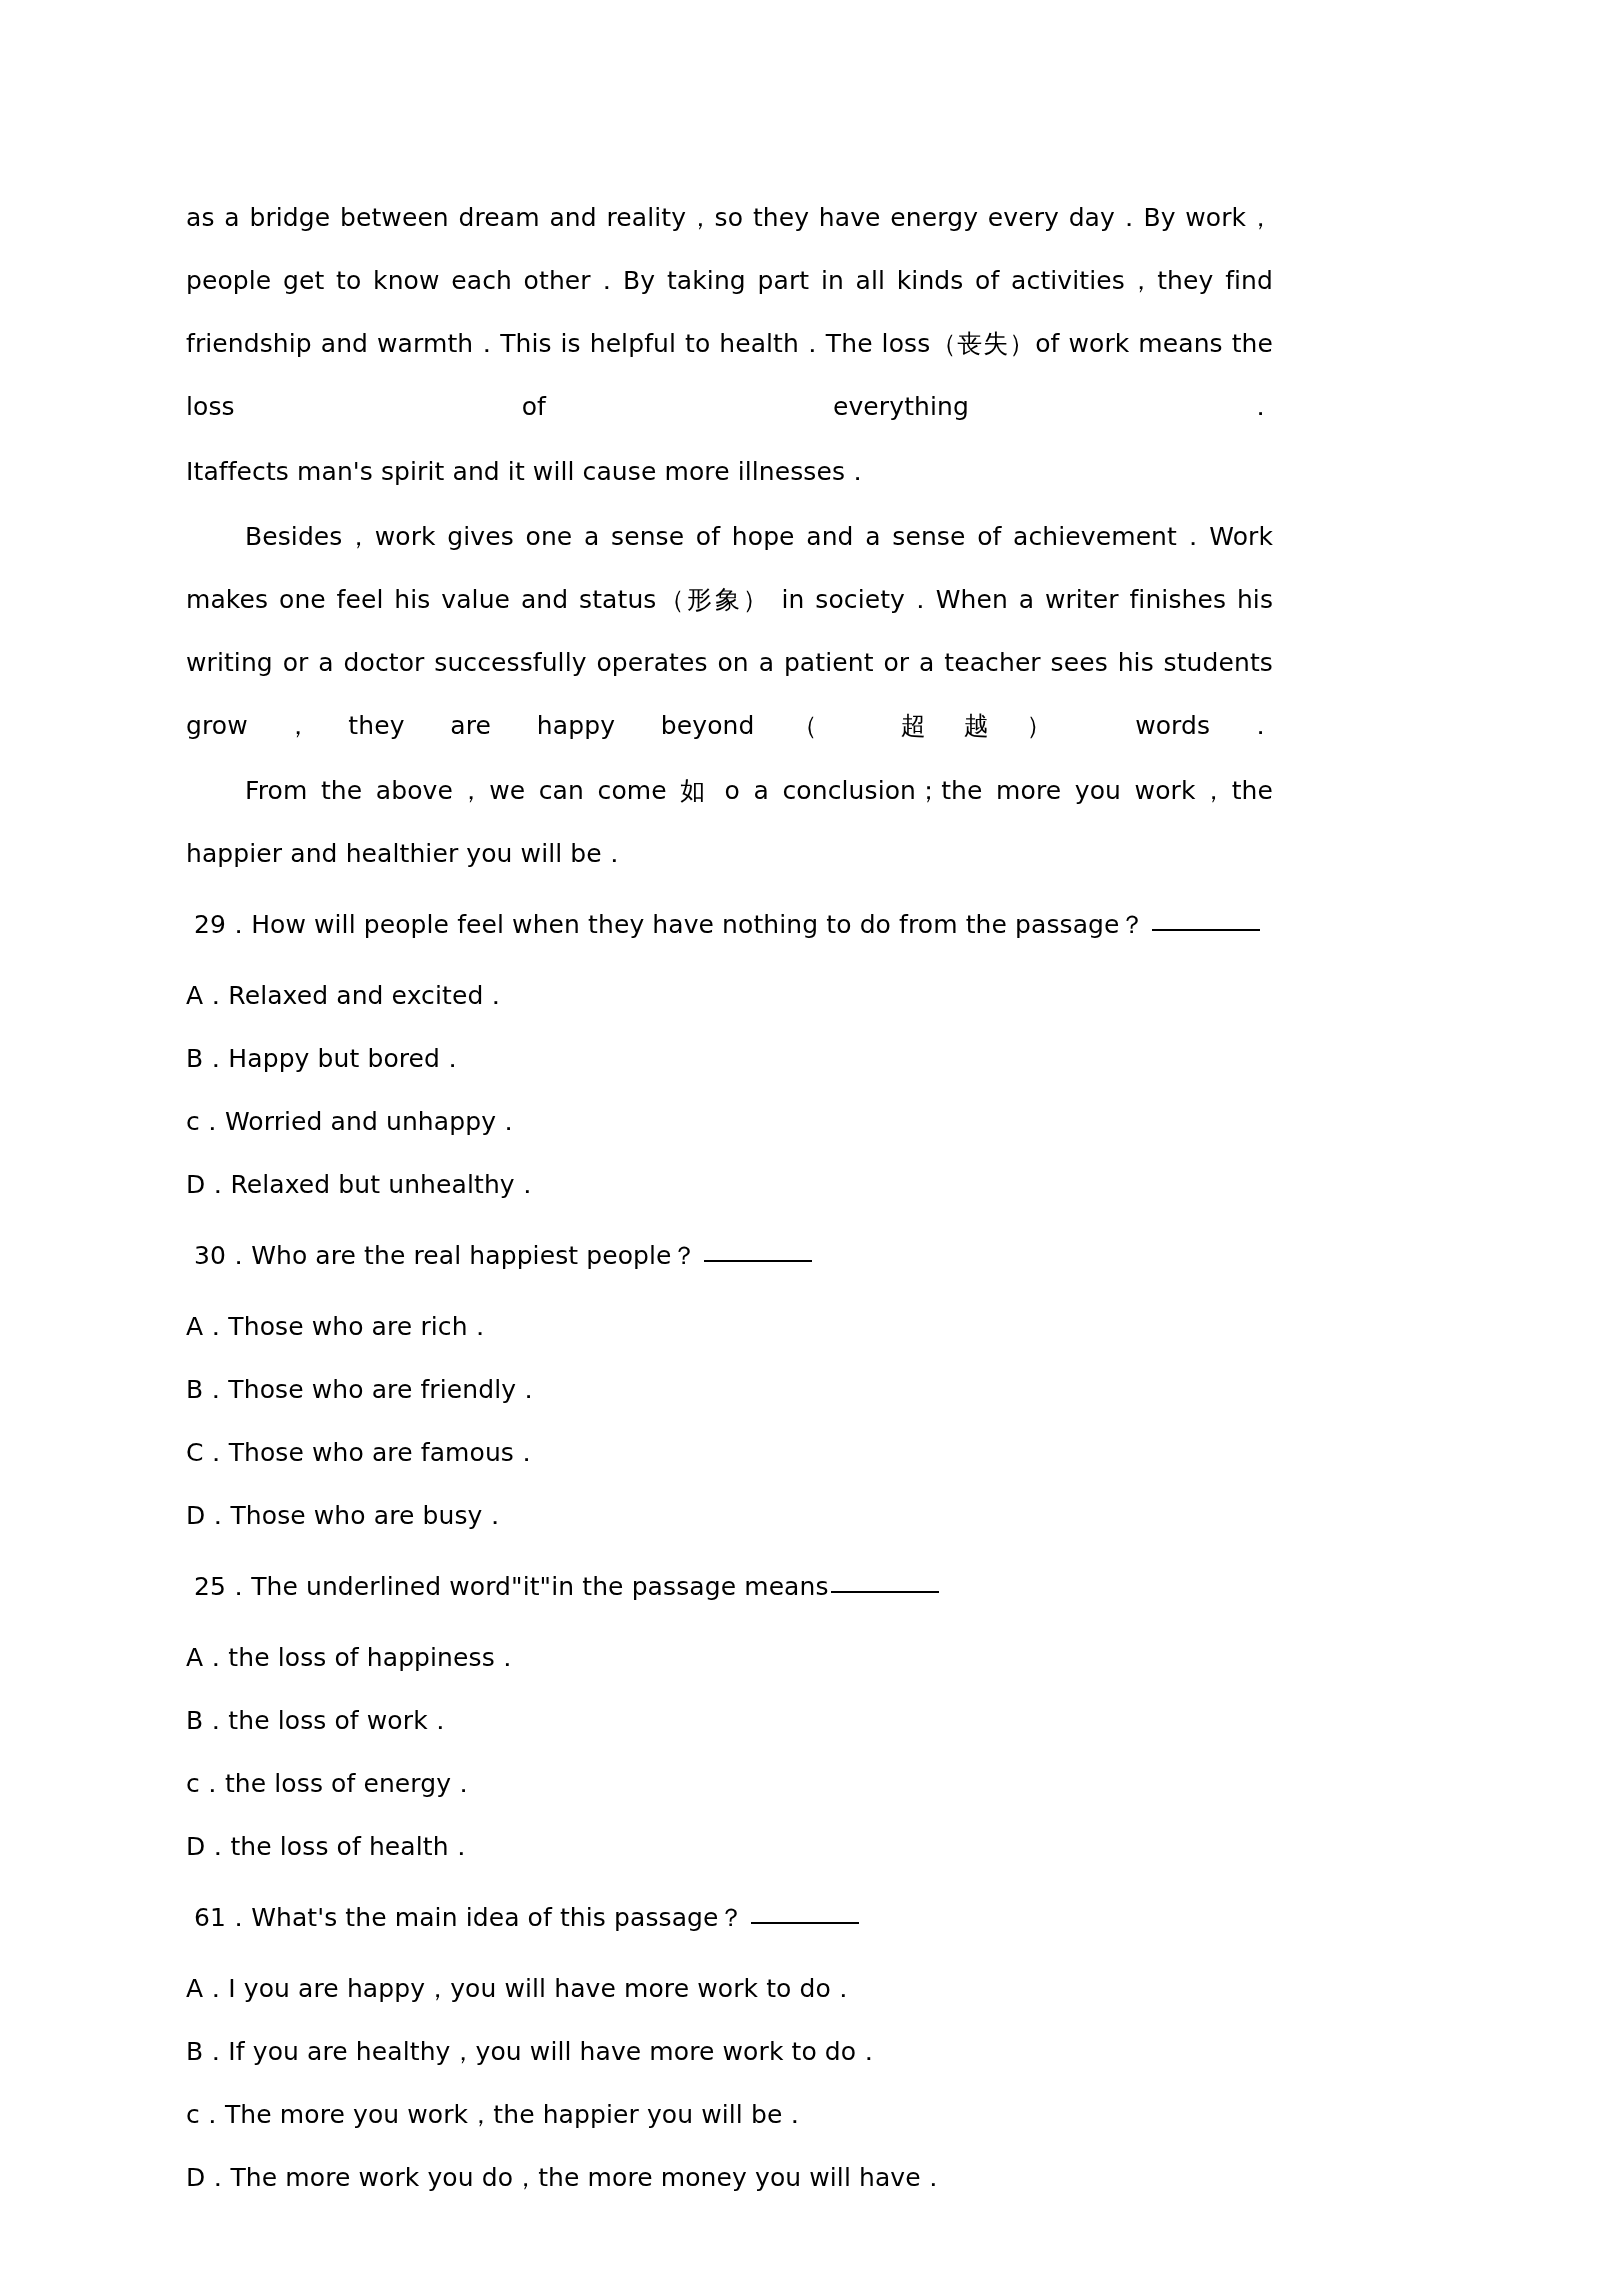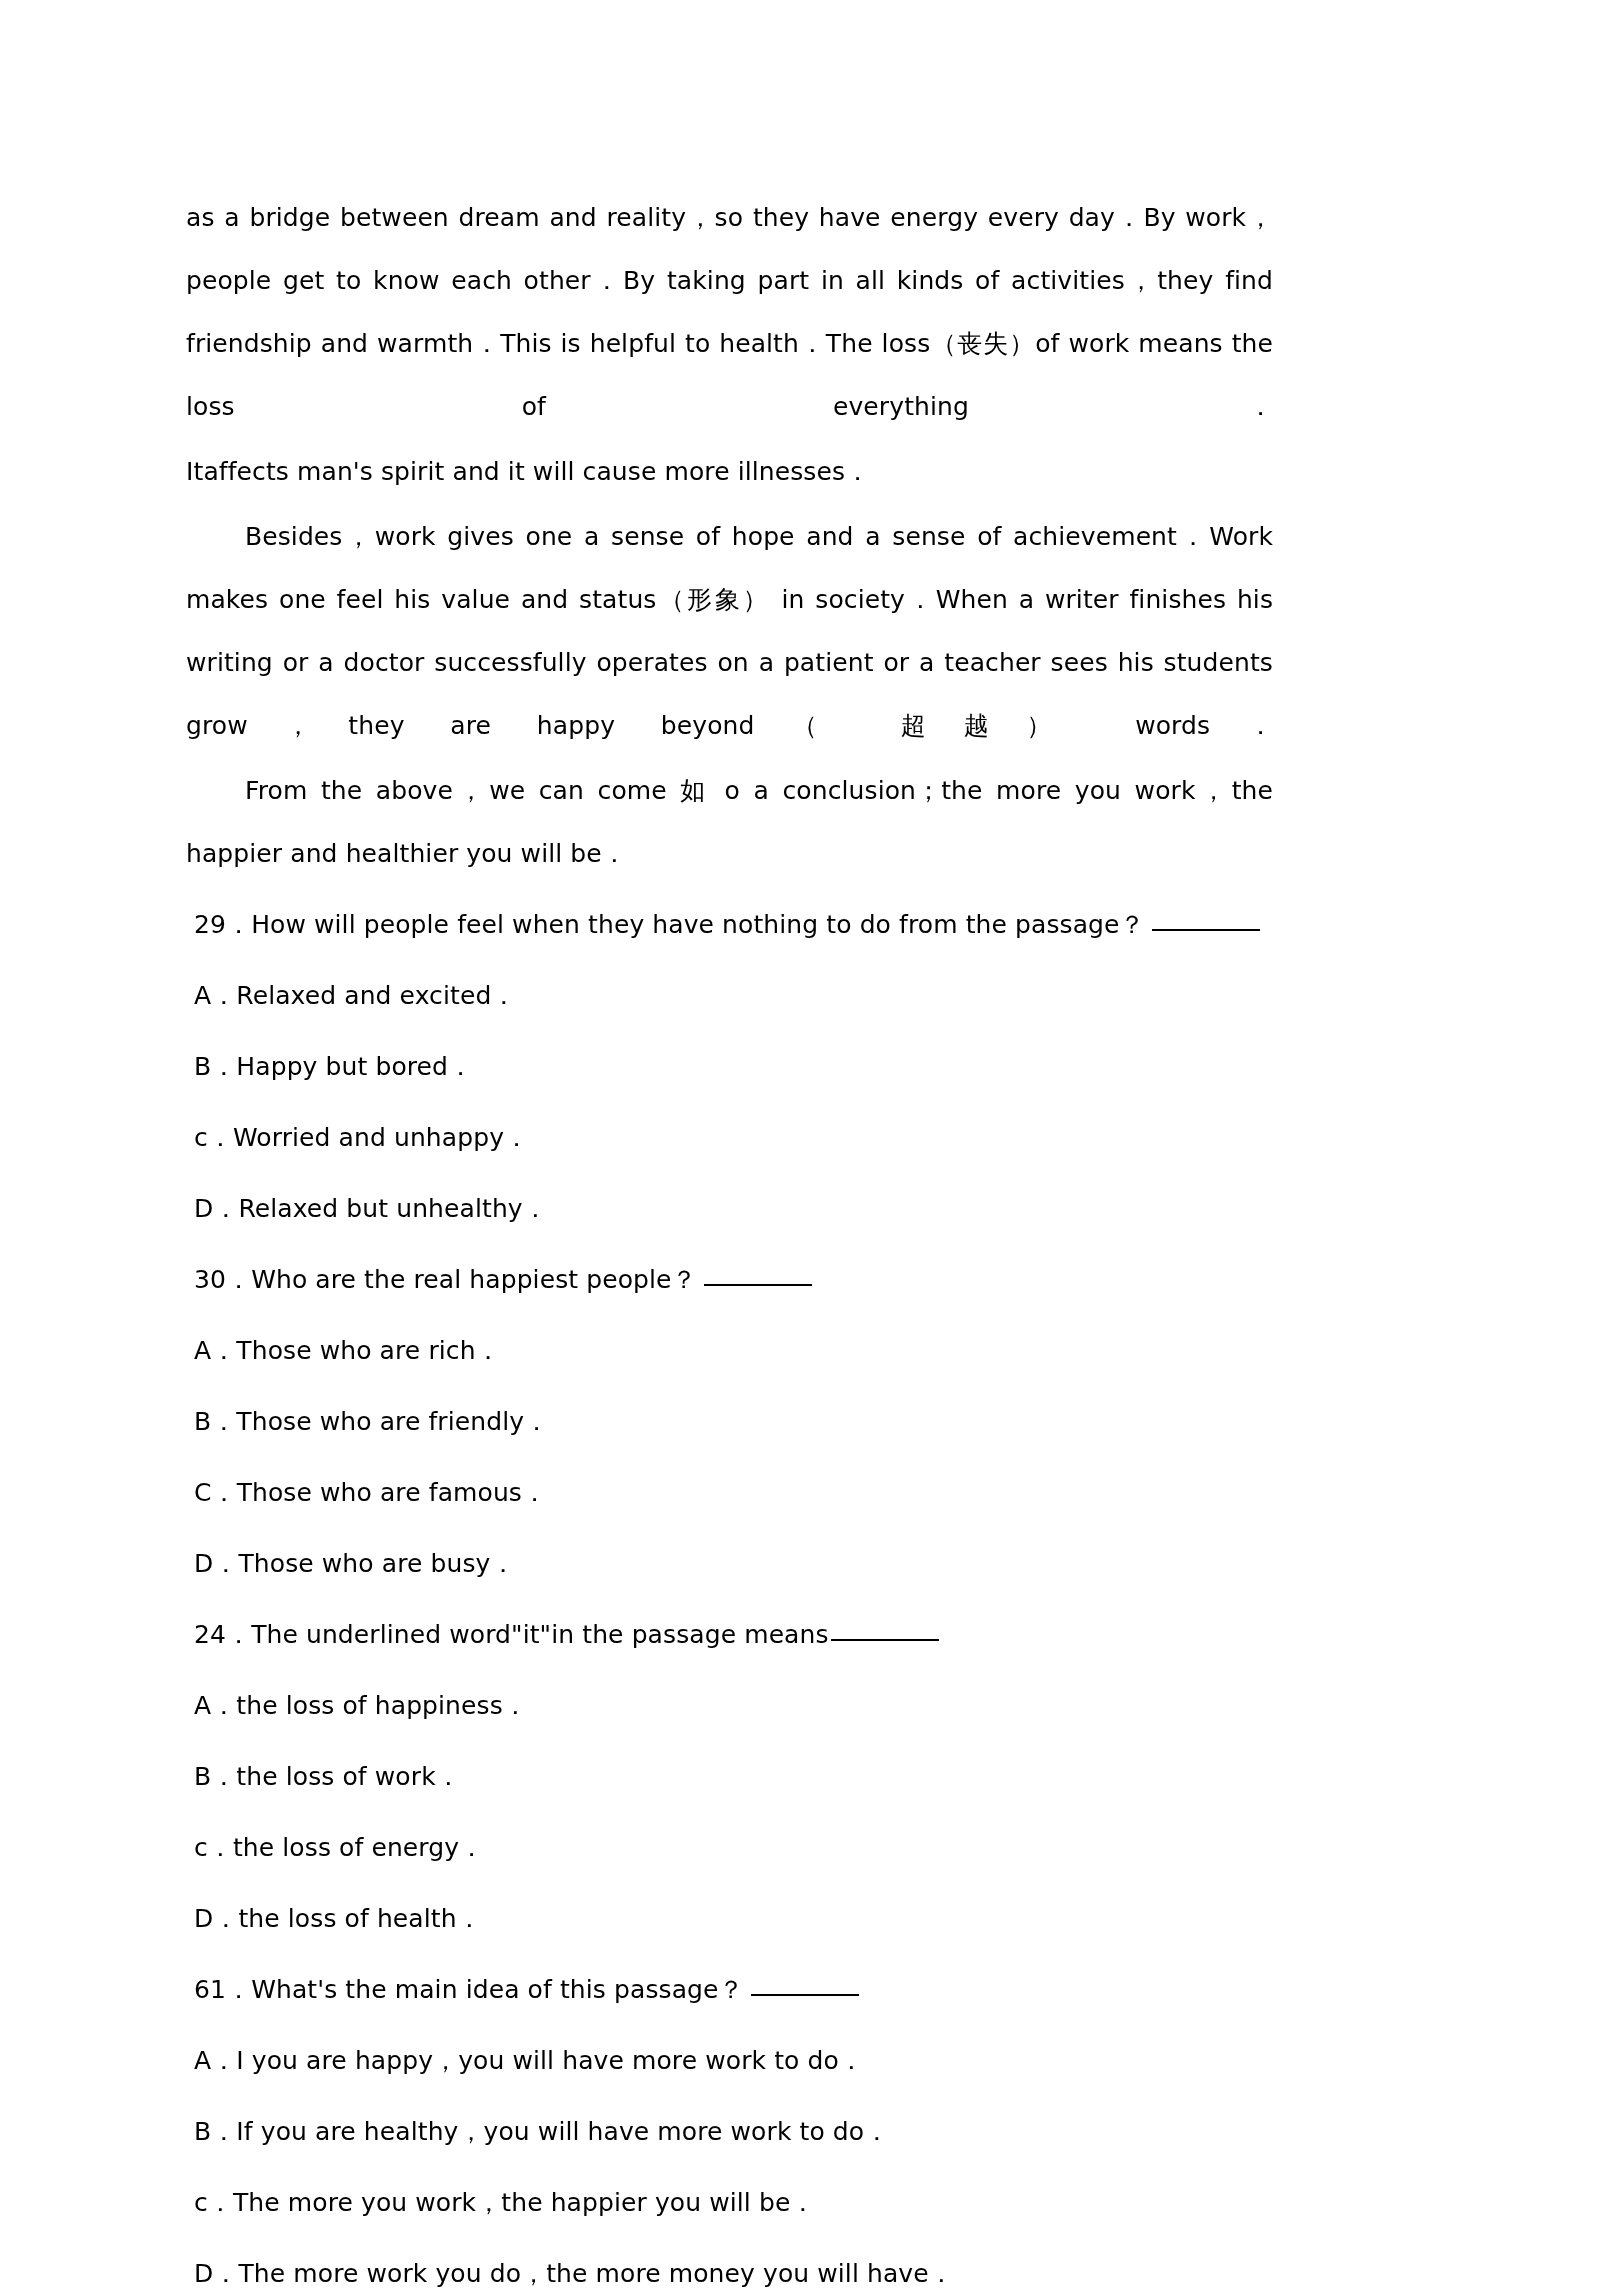--- a/index.html
+++ b/index.html
@@ -37,21 +37,21 @@
   }
   .qline {
     font-size: 25px;
     line-height: 63px;
     margin: 8px;
     letter-spacing: 0.1px;
   }
   .optline {
     font-size: 25px;
     line-height: 63px;
-    margin: 8px;
+    margin: 0;
     letter-spacing: 0.1px;
   }
   .blank {
     display: inline-block;
     border-bottom: 2px solid #000;
     width: 108px;
     height: 1px;
     vertical-align: 2px;
     margin-left: 7.8px;
   }
@@ -85,21 +85,21 @@
 
   <div>
     <p class="qline"><span>30．</span><span>Who are the real happiest people？</span><span class="blank"></span></p>
     <p class="optline"><span>A．</span><span>Those who are rich．</span></p>
     <p class="optline"><span>B．</span><span>Those who are friendly．</span></p>
     <p class="optline"><span>C．</span><span>Those who are famous．</span></p>
     <p class="optline"><span>D．</span><span>Those who are busy．</span></p>
   </div>
 
   <div>
-    <p class="qline"><span>24．</span><span>The underlined word"it"in the passage means</span><span class="blank tight"></span></p>
+    <p class="qline"><span>25．</span><span>The underlined word"it"in the passage means</span><span class="blank tight"></span></p>
     <p class="optline"><span>A．</span><span>the loss of happiness．</span></p>
     <p class="optline"><span>B．</span><span>the loss of work．</span></p>
     <p class="optline"><span>c．</span><span>the loss of energy．</span></p>
     <p class="optline"><span>D．</span><span>the loss of health．</span></p>
   </div>
 
   <div>
     <p class="qline"><span>61．</span><span>What's the main idea of this passage？</span><span class="blank"></span></p>
     <p class="optline"><span>A．</span><span>I you are happy，you will have more work to do．</span></p>
     <p class="optline"><span>B．</span><span>If you are healthy，you will have more work to do．</span></p>

